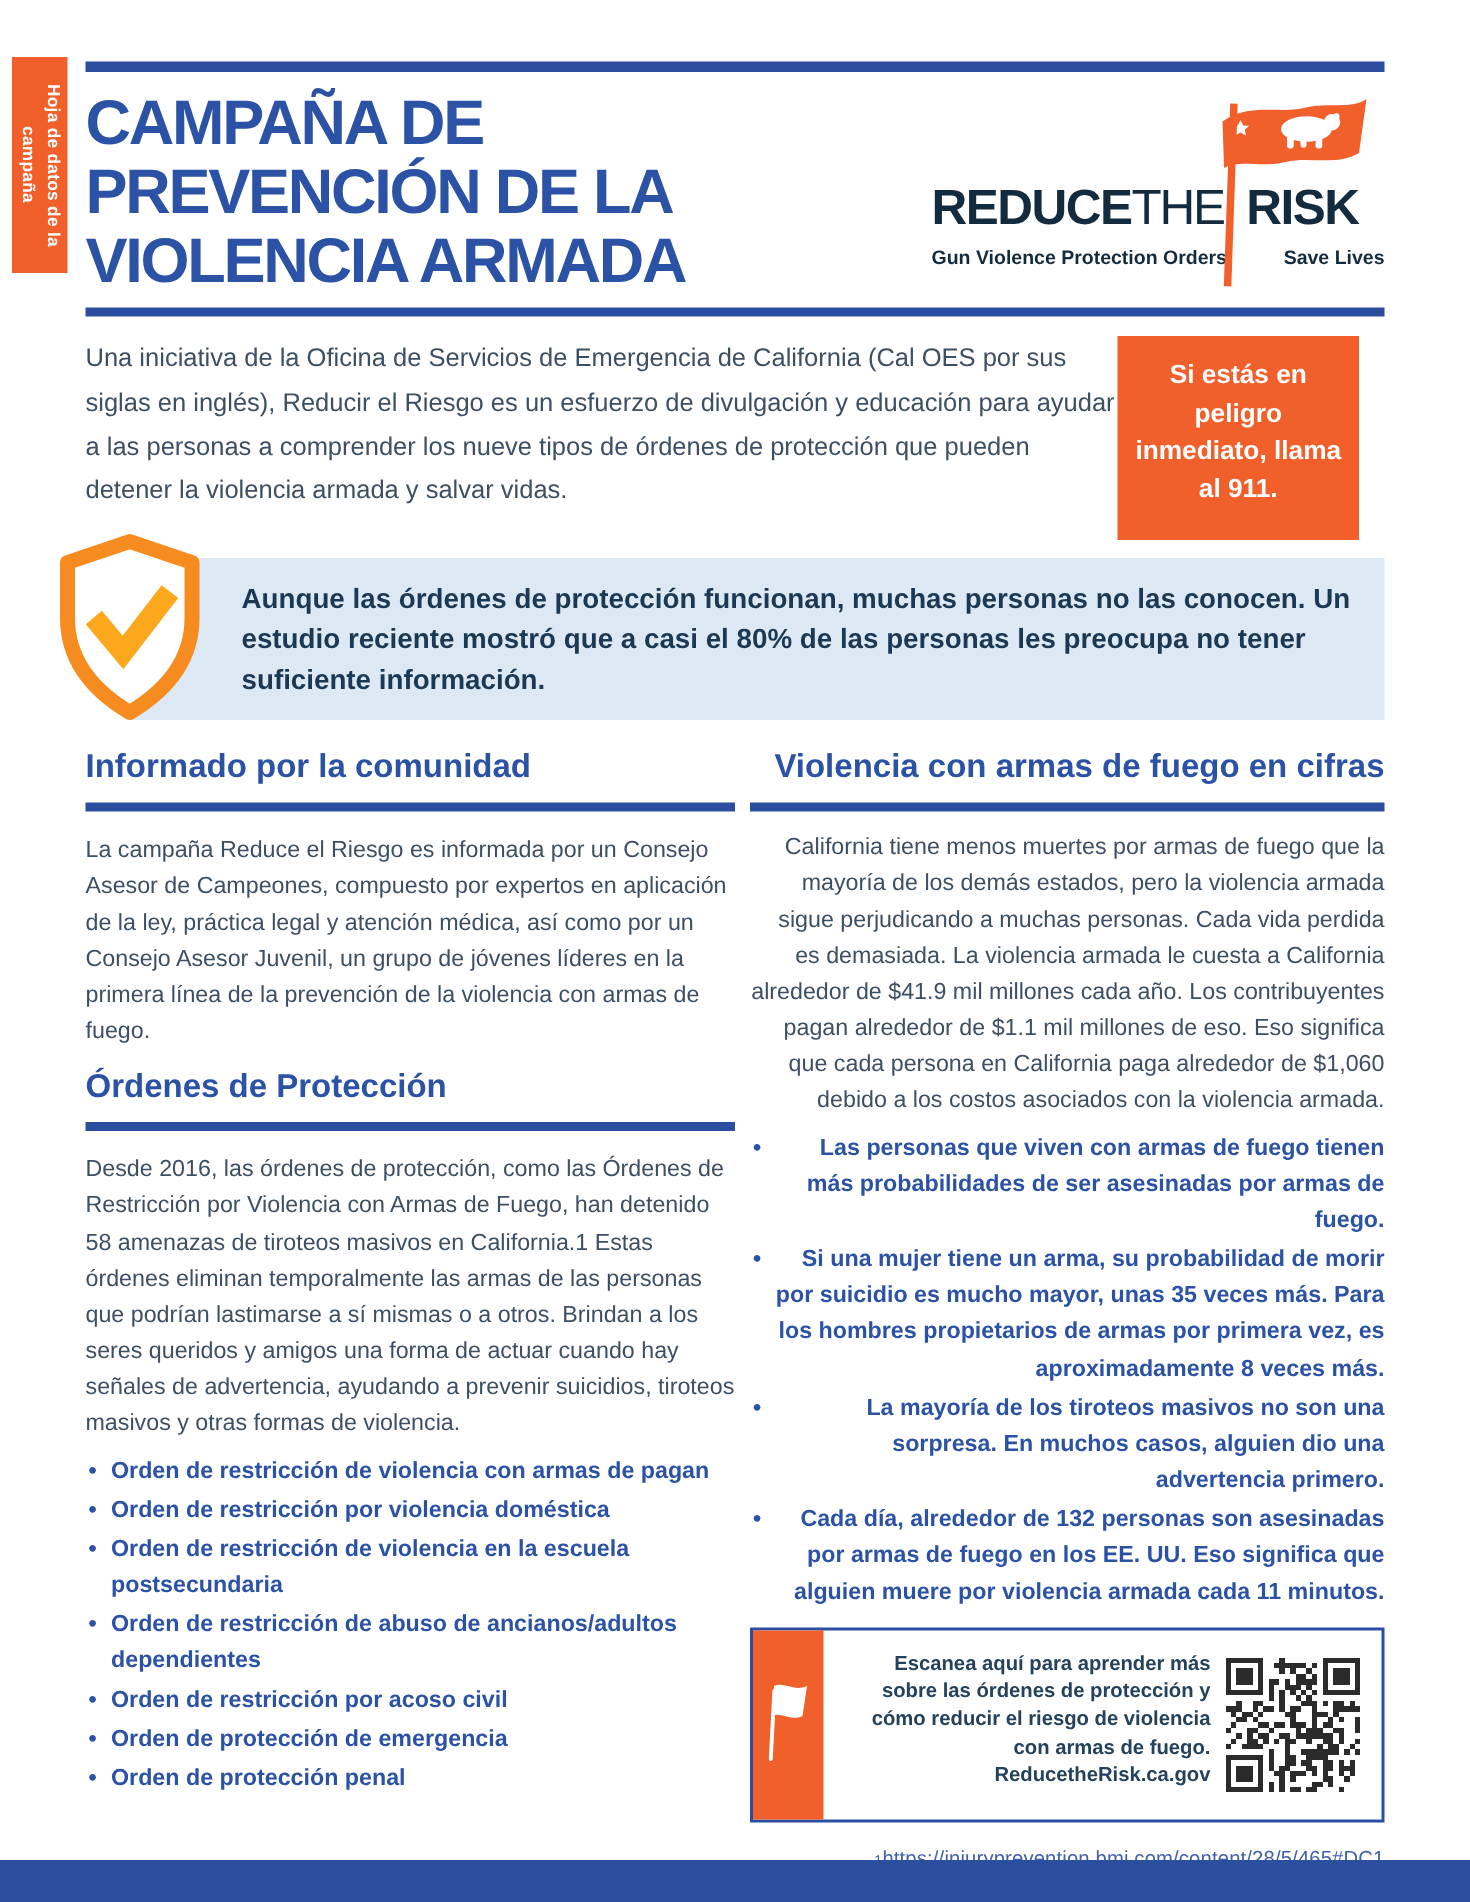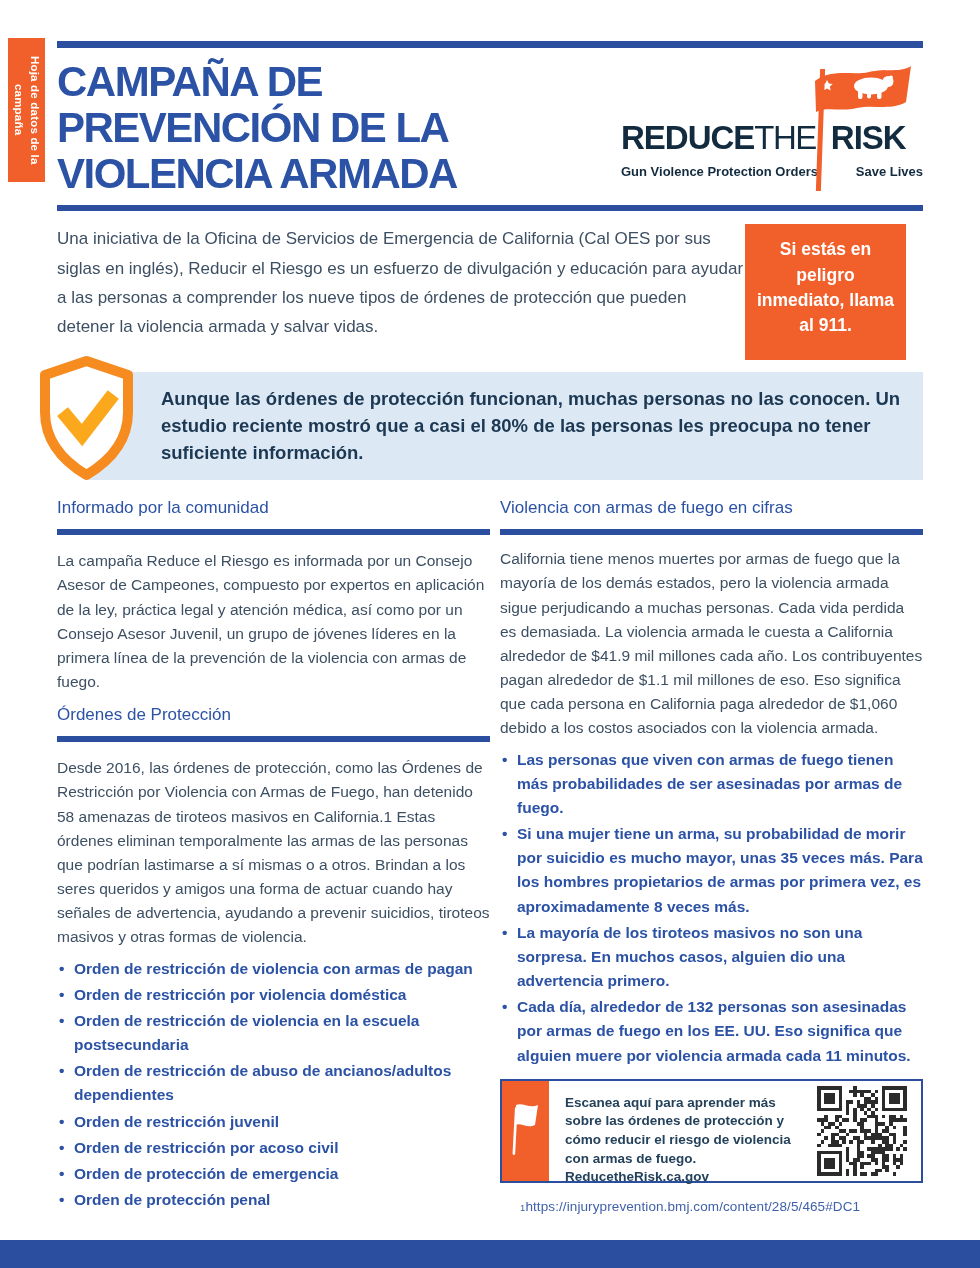--- a/index.html
+++ b/index.html
@@ -43,34 +43,34 @@
   
   .banner-wrap { position:relative; margin-top:12px; }
   .banner { margin-left:30px; background:var(--light_blue,#DCE9F5);
     color:var(--banner_navy,#1C3852); font-weight:bold; font-size:18.5px; line-height:1.44;
     padding:14px 22px 14px 74px; }
   .shield { position:absolute; left:-22px; top:-17px; width:103px; height:127px; }
 
   
   .columns { display:flex; gap:10px; margin-top:18px; }
   .col-left { width:433px; }
-  .col-right { width:423px; }
-  h3.section { font-size:17px; font-weight:normal; color:var(--heading_blue,#2B52A5); }
+  .col-right { width:423px;text-align:right; }
+  h3.section { font-size:22px; font-weight:bold; color:var(--heading_blue,#2B52A5); }
   .rule { height:6px; margin-top:11px; }
   p.body { margin-top:14px; font-size:15.5px; line-height:1.56; color:var(--body_slate,#3D4F63); }
   .sec2 { margin-top:11px; }
   ul.orders { list-style:none; margin-top:7px; }
   ul.orders li { position:relative; padding-left:17px; font-size:15.5px; font-weight:bold;
     color:var(--heading_blue,#2B52A5); line-height:1.56; margin-top:2px; }
   ul.orders li::before { content:"\2022"; position:absolute; left:2px; top:0;
     color:var(--heading_blue,#2B52A5); }
 
   
   .qr-box { margin-top:11px; border:2px solid var(--accent_blue,#2B4E9F); background:#fff;
-    display:flex; align-items:stretch; height:104px; }
+    display:flex; align-items:stretch; height:130px; }
   .qr-flag-cell { width:47px; flex:none; background:var(--orange,#F15F2B);
     display:flex; align-items:center; justify-content:center; }
   .qr-flag-cell svg { width:30px; height:56px; }
   .qr-text { flex:1; padding:13px 6px 10px 16px; font-size:13.5px; font-weight:bold;
     color:#24425C; line-height:1.38; }
   .qr-code { width:90px; height:90px; flex:none; margin:auto 14px auto 4px; }
   .qr-code svg { width:90px; height:90px; }
 
   .footnote { margin:16px 0 0 20px; font-size:13.5px; color:var(--footnote_blue,#4061AB);
     letter-spacing:.1px; }
@@ -146,21 +146,20 @@
 
         <h3 class="section sec2">Órdenes de Protección</h3>
         <div class="bar rule"></div>
         <p class="body">Desde 2016, las órdenes de protección, como las Órdenes de Restricción por Violencia con Armas de Fuego, han detenido 58 amenazas de tiroteos masivos en California.1 Estas órdenes eliminan temporalmente las armas de las personas que podrían lastimarse a sí mismas o a otros. Brindan a los seres queridos y amigos una forma de actuar cuando hay señales de advertencia, ayudando a prevenir suicidios, tiroteos masivos y otras formas de violencia.</p>
 
         <ul class="orders">
           <li>Orden de restricción de violencia con armas de pagan</li>
           <li>Orden de restricción por violencia doméstica</li>
           <li>Orden de restricción de violencia en la escuela postsecundaria</li>
           <li>Orden de restricción de abuso de ancianos/adultos dependientes</li>
-          <li>Orden de restricción juvenil</li>
           <li>Orden de restricción por acoso civil</li>
           <li>Orden de protección de emergencia</li>
           <li>Orden de protección penal</li>
         </ul>
       </div>
 
       <div class="col-right">
         <h3 class="section">Violencia con armas de fuego en cifras</h3>
         <div class="bar rule"></div>
         <p class="body" style="margin-top:12px">California tiene menos muertes por armas de fuego que la mayoría de los demás estados, pero la violencia armada sigue perjudicando a muchas personas. Cada vida perdida es demasiada. La violencia armada le cuesta a California alrededor de $41.9 mil millones cada año. Los contribuyentes pagan alrededor de $1.1 mil millones de eso. Eso significa que cada persona en California paga alrededor de $1,060 debido a los costos asociados con la violencia armada.</p>

